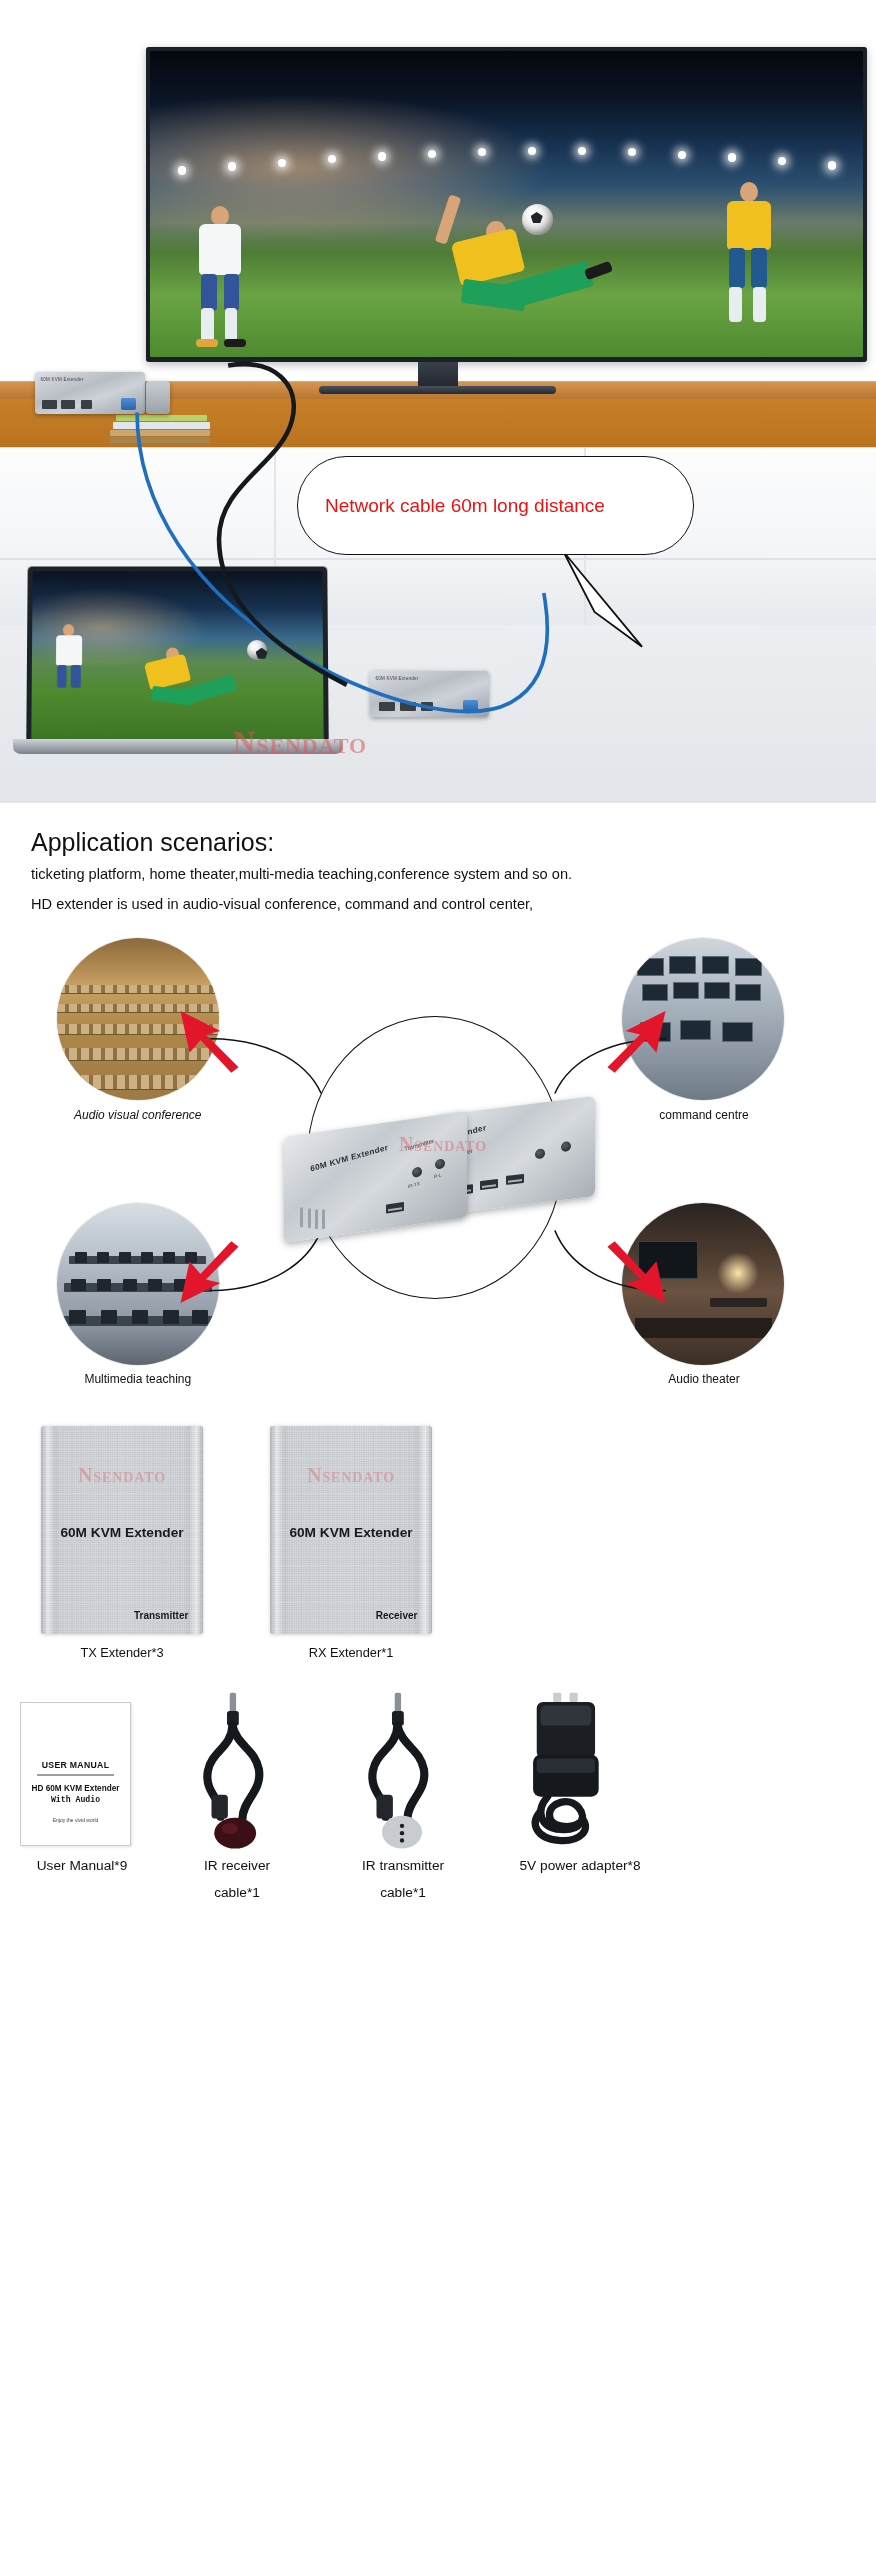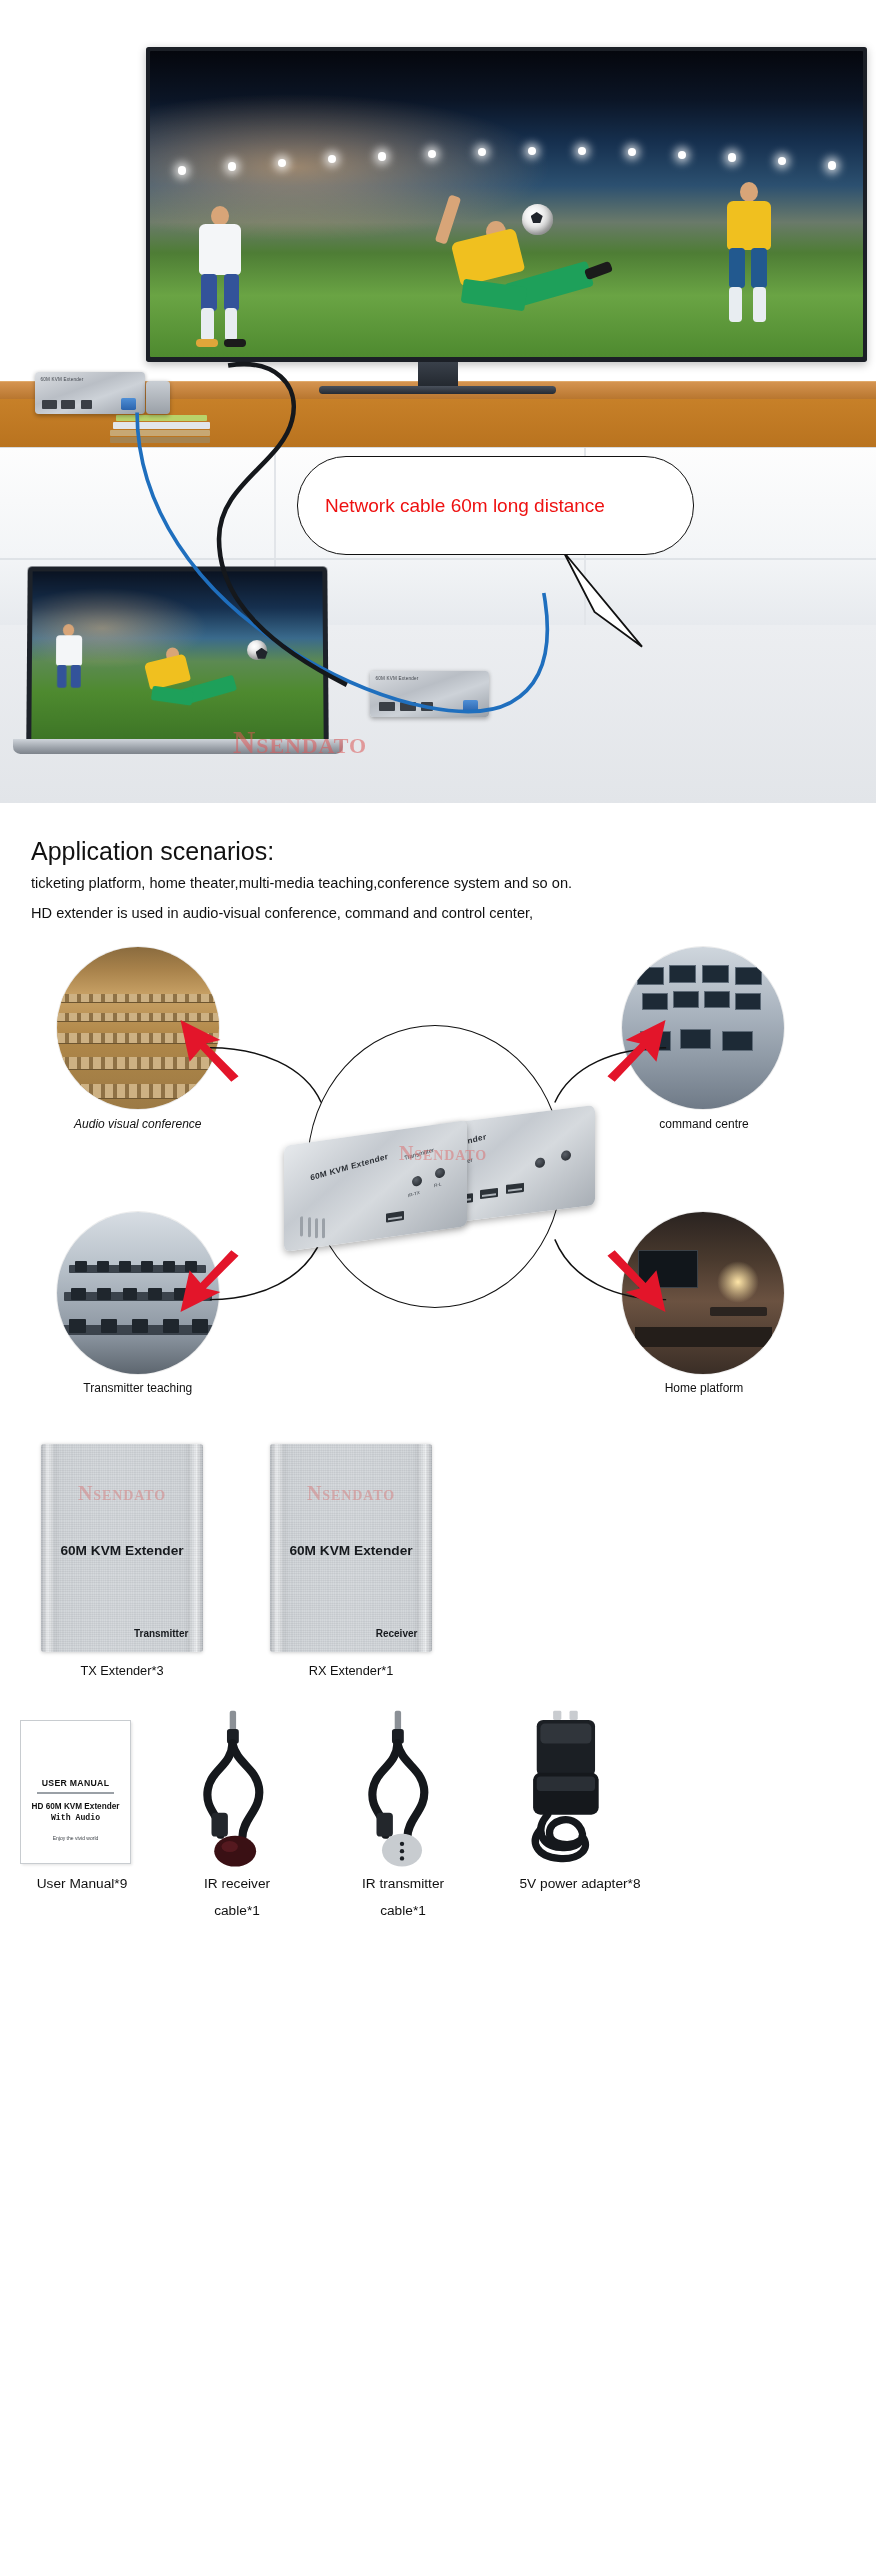--- a/index.html
+++ b/index.html
@@ -135,21 +135,21 @@
     position:absolute; left:558px; top:548px; z-index:11;
   }
   .cable { position:absolute; z-index:9; }
   .watermark-hero {
     position:absolute; left:233px; top:725px; font-size:31px; z-index:10;
     color:rgba(221,88,88,.55); font-family:"Liberation Serif", serif;
     letter-spacing:0.9px; font-variant:small-caps; font-weight:600;
   }
 
   
-  .scenarios { position:relative; width:786px; padding:16px 31px; }
+  .scenarios { position:relative; width:786px; padding:7px 31px; }
   .sec-title {
     font-size:25px; font-weight:400; color:#111; padding-top:18px;
     font-family:"Liberation Sans", sans-serif;
   }
   .sec-desc { font-size:14.6px; color:#111; line-height:27px; margin-top:3.7px; }
 
   .diagram { position:relative; width:814px; height:475px; margin-top:11px; }
   .ellipse-ring {
     position:absolute; left:276px; top:87px; width:256px; height:283px;
     border:1.5px solid #111; border-radius:50%;
@@ -483,31 +483,31 @@
           <div class="desk" style="left:91px;top:76px;width:14.6px;height:12px;background:#1f262d;"></div>
           <div class="desk" style="left:117px;top:76px;width:14.6px;height:12px;background:#1f262d;"></div>
           <div class="desk" style="left:3.7px;top:113px;width:157px;height:10px;"></div>
           <div class="desk" style="left:12.8px;top:107px;width:16.4px;height:13.7px;background:#1f262d;"></div>
           <div class="desk" style="left:44px;top:107px;width:16.4px;height:13.7px;background:#1f262d;"></div>
           <div class="desk" style="left:75px;top:107px;width:16.4px;height:13.7px;background:#1f262d;"></div>
           <div class="desk" style="left:106px;top:107px;width:16.4px;height:13.7px;background:#1f262d;"></div>
           <div class="desk" style="left:135px;top:107px;width:16.4px;height:13.7px;background:#1f262d;"></div>
         </div>
       </div>
-      <div class="circ-cap" style="left:1.8px;top:443px;">Transmitter teaching</div>
+      <div class="circ-cap" style="left:1.8px;top:443px;">Multimedia teaching</div>
 
       <div class="circ" style="left:591px;top:274px;">
         <div class="ph-home">
           <div class="tvp" style="left:16.4px;top:38px;width:60px;height:38px;"></div>
           <div class="lamp" style="left:95px;top:49px;width:42px;height:42px;"></div>
           <div style="position:absolute;left:88px;top:95px;width:57px;height:8.2px;background:#2b2420;border-radius:1.8px;"></div>
           <div style="position:absolute;left:12.8px;top:115px;width:137px;height:20px;background:#241e1a;"></div>
         </div>
       </div>
-      <div class="circ-cap" style="left:568px;top:443px;">Home platform</div>
+      <div class="circ-cap" style="left:568px;top:443px;">Audio theater</div>
 
       <svg style="position:absolute;left:0;top:0;width:814px;height:475px;" viewBox="0 0 892 520">
         <path d="M196 120 C 250 120, 300 140, 318 180" fill="none" stroke="#111" stroke-width="1.6"></path>
         <path d="M696 120 C 640 120, 592 140, 574 180" fill="none" stroke="#111" stroke-width="1.6"></path>
         <path d="M196 396 C 250 396, 300 374, 318 330" fill="none" stroke="#111" stroke-width="1.6"></path>
         <path d="M696 396 C 640 396, 592 374, 574 330" fill="none" stroke="#111" stroke-width="1.6"></path>
       </svg>
 
       <svg class="arrow" style="left:135px;top:78px;width:78px;height:66px;" viewBox="0 0 86 72">
         <path d="M80 66 L 44 30 L 60 26 L 16 4 L 26 50 L 38 36 L 72 72 Z" fill="#e3152a"></path>

